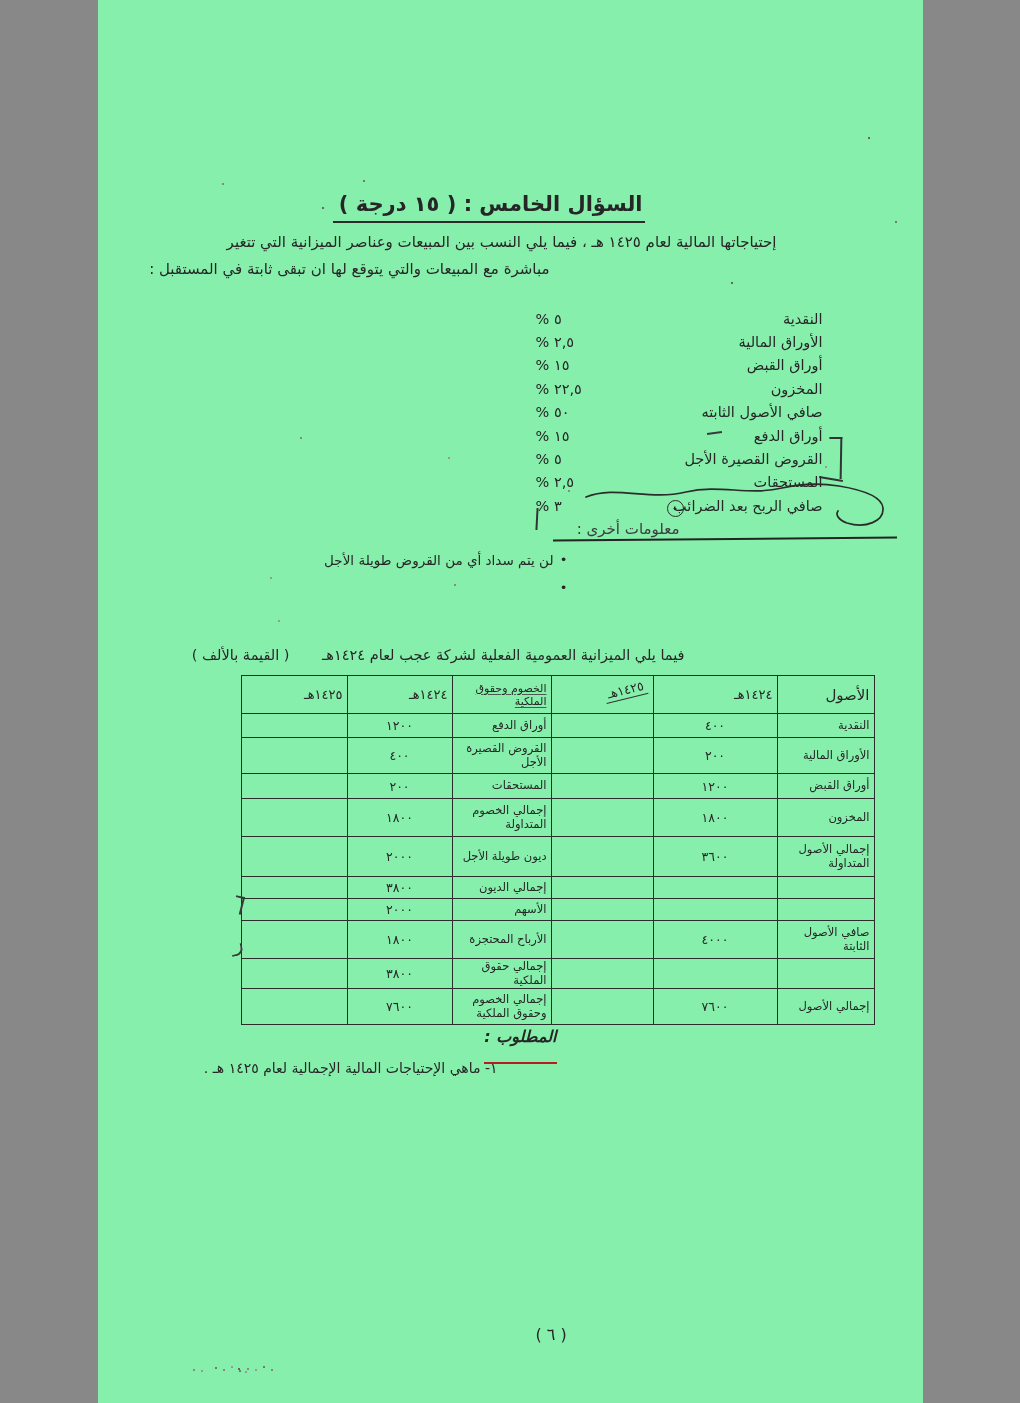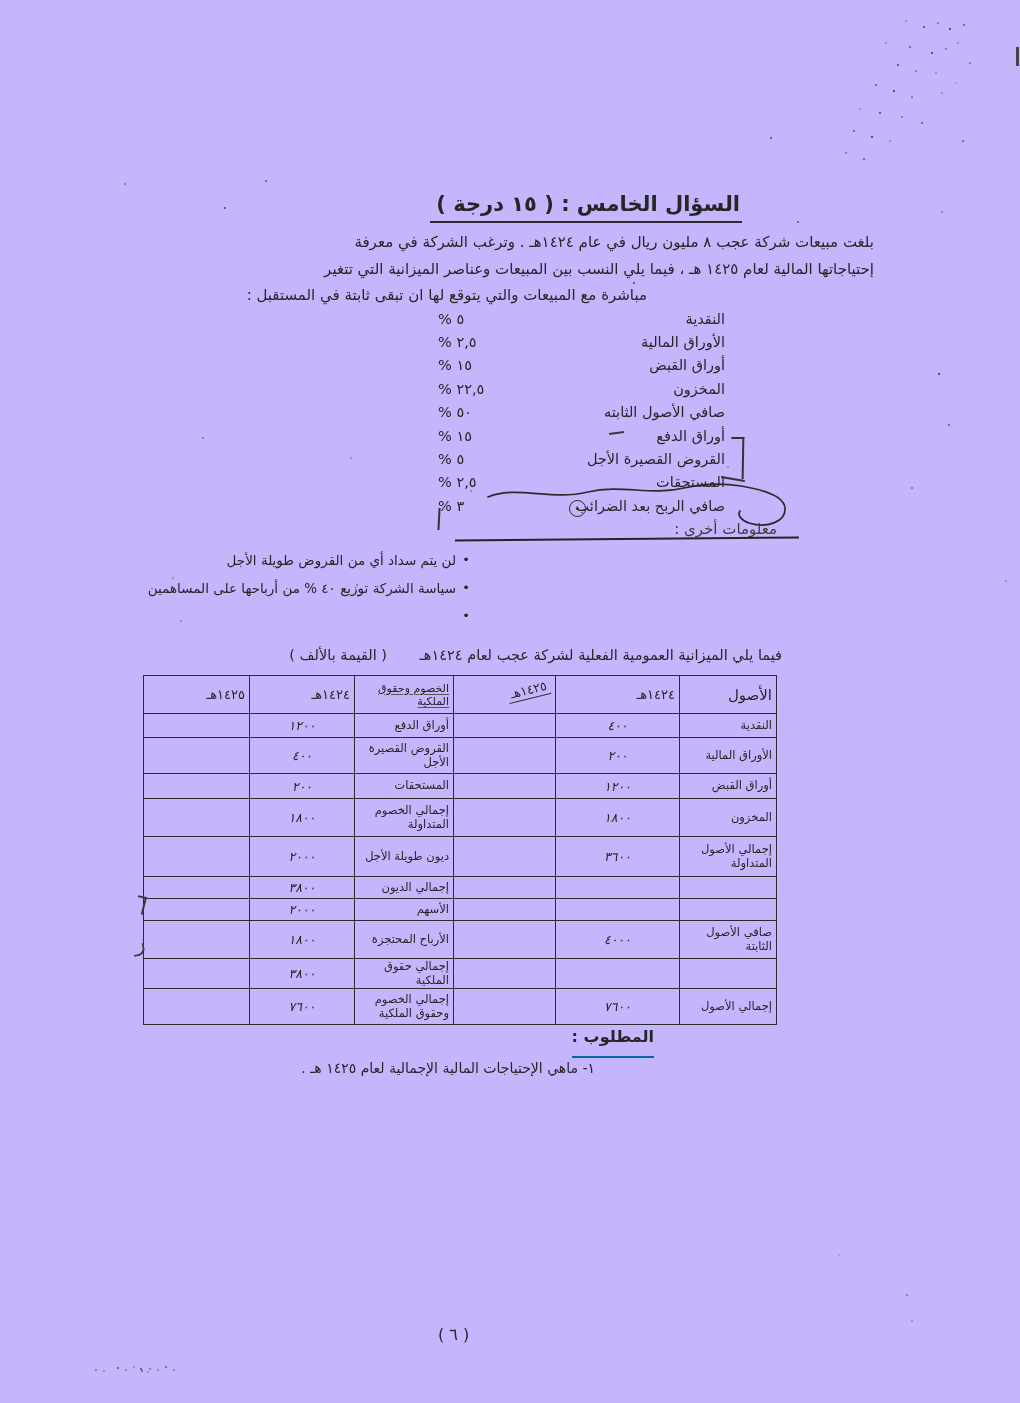--- a/index.html
+++ b/index.html
@@ -1,19 +1,19 @@
 <!DOCTYPE html>
 <html lang="ar" dir="rtl"><head>
 <meta charset="utf-8">
 <style>
   * { margin:0; padding:0; box-sizing:border-box; }
   html,body { background:#888; }
   .page {
-    position:relative; width:1020px; height:1403px; margin:0 auto;
-    background:#c4b5fd; color:#262626; overflow:hidden;
+    position:relative; width:825px; height:1403px; margin:0 auto;
+    background:#86efac; color:#262626; overflow:hidden;
     font-family:"DejaVu Sans", sans-serif; direction:rtl;
   }
   .abs { position:absolute; }
 
   .title {
     top:192px; right:278px; font-size:21px; font-weight:700;
     letter-spacing:0.5px; padding:0 2px 5px 6px;
     border-bottom:2.5px solid #2b2b2b; white-space:nowrap;
   }
   .intro { top:229px; right:146px; width:740px; text-align:right;
@@ -55,32 +55,32 @@
   .bullet .l2 { display:block; padding-right:10px; margin-top:3px; }
 
   .balance-line { top:647px; right:238px; font-size:14.5px; white-space:nowrap; }
   .balance-note { margin-right:28px; }
 
   table.bs { position:absolute; left:143px; top:675px; width:634px;
              border-collapse:collapse; table-layout:fixed; direction:rtl; }
   table.bs td, table.bs th { border:1.6px solid #2c2c2c; padding:1px 4px;
              font-weight:normal; vertical-align:middle; overflow:hidden; }
   .lbl { text-align:right; font-size:11.5px; line-height:13.5px; padding-right:5px; }
-  .val { text-align:center; font-size:12.5px; letter-spacing:3px; direction:ltr;font-style:italic; }
+  .val { text-align:center; font-size:12.5px; letter-spacing:3px; direction:ltr; }
   .hy  { text-align:right; font-size:13px; }
   .h-assets { text-align:right; font-size:15px; padding-right:8px; }
   .h-liab { text-align:right; font-size:11px; line-height:13px; padding-right:4px;
             text-decoration-line:underline; text-decoration-color:#555;
             text-decoration-thickness:1px; text-underline-offset:2px; }
   .diag { display:inline-block; transform:rotate(-14deg) translateY(-4px);
           border-bottom:1.5px solid #333; padding:0 3px 1px; font-size:12.5px; }
 
   .required-heading { top:1027px; right:366px; font-size:16px; font-weight:700;
-                      padding-bottom:10px; border-bottom:2px solid #0369a1;
-                      white-space:nowrap; }
+                      padding-bottom:16px; border-bottom:2px solid #b91c1c;
+                      white-space:nowrap;font-style:italic; }
   .required-item { top:1060px; right:425px; font-size:14px; white-space:nowrap;margin-left:31px; }
   .footer-page { top:1325px; left:438px; font-size:16px; letter-spacing:2px;
                  direction:ltr; }
 
   
   .speck-field { left:845px; top:12px; width:2px; height:2px; background:transparent;
     box-shadow: 60px 8px #999, 78px 14px #666, 92px 10px #888, 104px 16px #555,
       118px 12px #777, 40px 30px #999, 64px 34px #777, 86px 40px #555, 100px 36px #888,
       52px 52px #666, 70px 58px #888, 90px 60px #999, 30px 72px #777, 48px 78px #555,
       66px 84px #888, 14px 96px #999, 34px 100px #666, 56px 104px #888, 8px 118px #777,
@@ -106,21 +106,20 @@
       45px 5px #666, 52px 8px #999; }
 </style>
 </head>
 <body>
 
 <div class="page">
 
   <div class="abs title">السؤال الخامس : ( ١٥ درجة )</div>
 
   <div class="abs intro">
-    <div class="l1">بلغت مبيعات شركة عجب ٨ مليون ريال في عام ١٤٢٤هـ . وترغب الشركة في معرفة</div>
     <div class="l2">إحتياجاتها المالية لعام ١٤٢٥ هـ ، فيما يلي النسب بين المبيعات وعناصر الميزانية التي تتغير</div>
     <div class="l3">مباشرة مع المبيعات والتي يتوقع لها ان تبقى ثابتة في المستقبل :</div>
   </div>
 
   <div class="abs ratios">
     <div class="ratio-row">
       <span class="ratio-label">النقدية</span>
       <span class="ratio-value">% ٥</span>
     </div>
     <div class="ratio-row">
@@ -165,23 +164,20 @@
     <path d="M 50 20 C 80 8, 112 24, 150 15 C 184 7, 212 19, 246 11 C 272 5, 290 7, 303 9 C 327 13, 346 20, 347 31 C 348 44, 330 52, 311 46 C 303 43, 299 38, 302 34" fill="none" stroke="#2b2b2b" stroke-width="1.7" stroke-linecap="round"></path>
   </svg>
   <div class="abs tick-mark"></div>
 
   <div class="abs other-heading">معلومات أخرى :</div>
   <div class="abs strike-line"></div>
 
   <div class="abs bullets">
     <div class="bullet">
       <span class="l1">لن يتم سداد أي من القروض طويلة الأجل</span>
-    </div>
-    <div class="bullet">
-      <span class="l1">سياسة الشركة توزيع ٤٠ % من أرباحها على المساهمين</span>
     </div>
     <div class="bullet">
     </div>
   </div>
 
   <div class="abs balance-line">
     <span>فيما يلي الميزانية العمومية الفعلية لشركة عجب لعام ١٤٢٤هـ</span>
     <span class="balance-note">( القيمة بالألف )</span>
   </div>
 

